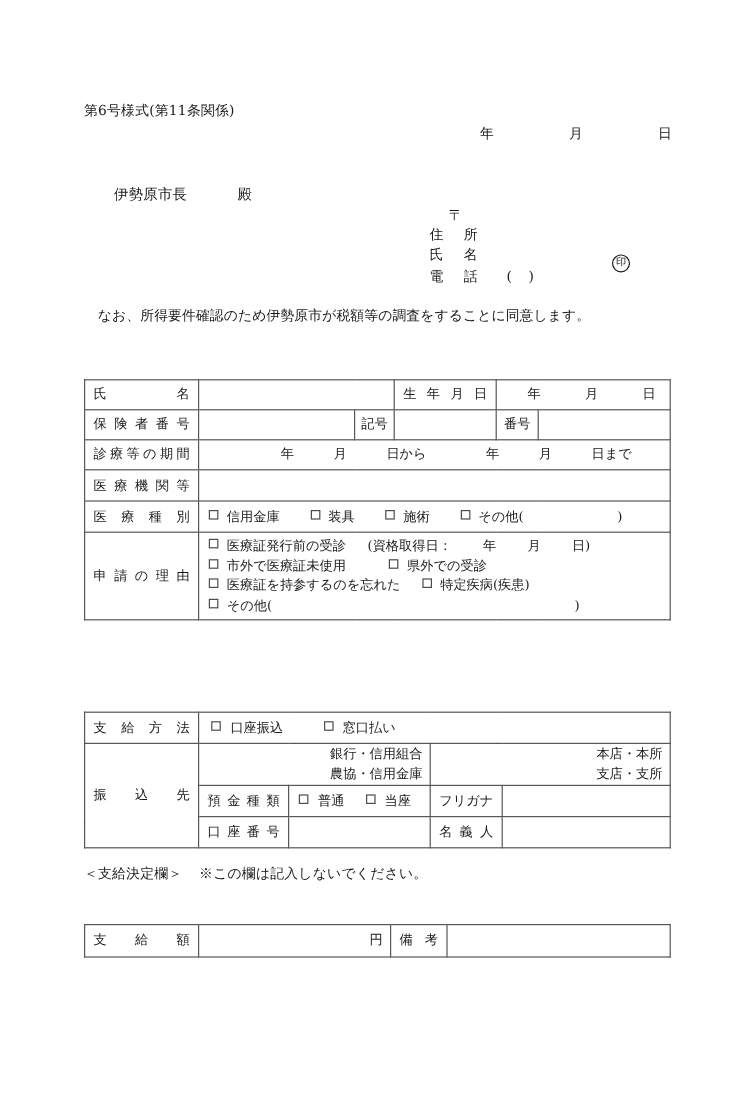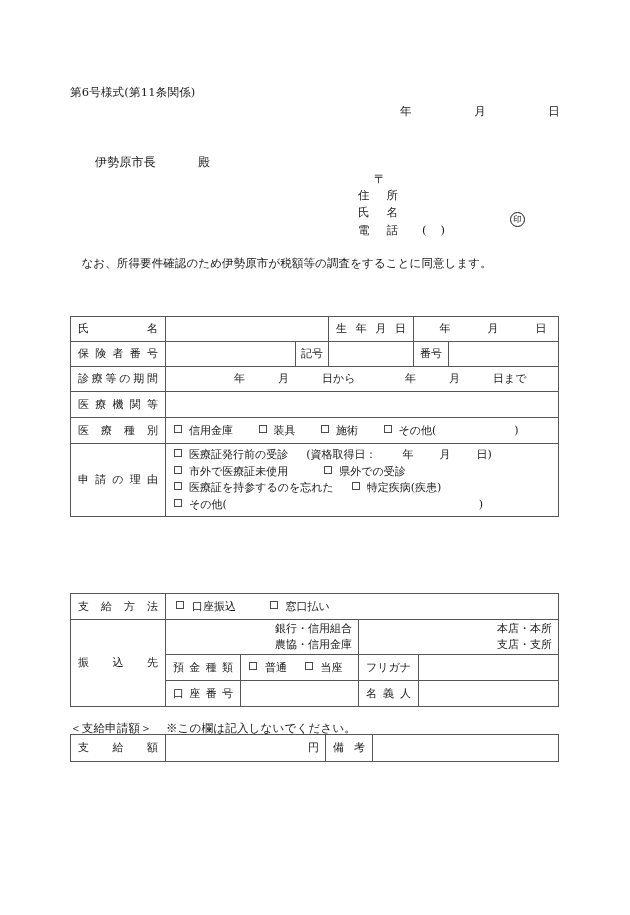--- a/index.html
+++ b/index.html
@@ -186,21 +186,21 @@
   
   .decision-head {
     position: absolute;
     left: 70px;
     top: 721px;
     font-size: 11.5px;
     white-space: nowrap;
     letter-spacing: .2px;
   }
   .decision-head .note { margin-left: 14px; }
-  #table-decision { left: 70px; top: 734px; width: 488px; }
+  #table-decision { left: 70px; top: 770px; width: 488px; }
 </style>
 </head>
 <body>
 
 <div class="page">
 
   <div class="form-code">第6号様式(第11条関係)</div>
 
   <div class="date-line">
     <span>年</span>
@@ -346,21 +346,21 @@
       <tr>
         <td class="lbl-cell">口座番号</td>
         <td style="height:25px"></td>
         <td class="lbl-cell">名義人</td>
         <td></td>
       </tr>
     </tbody>
   </table>
 
   <div class="decision-head">
-    <span>＜支給申請額＞</span><span class="note">※この欄は記入しないでください。</span>
+    <span>＜支給決定欄＞</span><span class="note">※この欄は記入しないでください。</span>
   </div>
 
   <table class="ftable" id="table-decision">
     <colgroup>
       <col style="width:95px">
         <col style="width:160px">
         <col style="width:47px">
         <col style="width:186px">
     </colgroup>
     <tbody>

